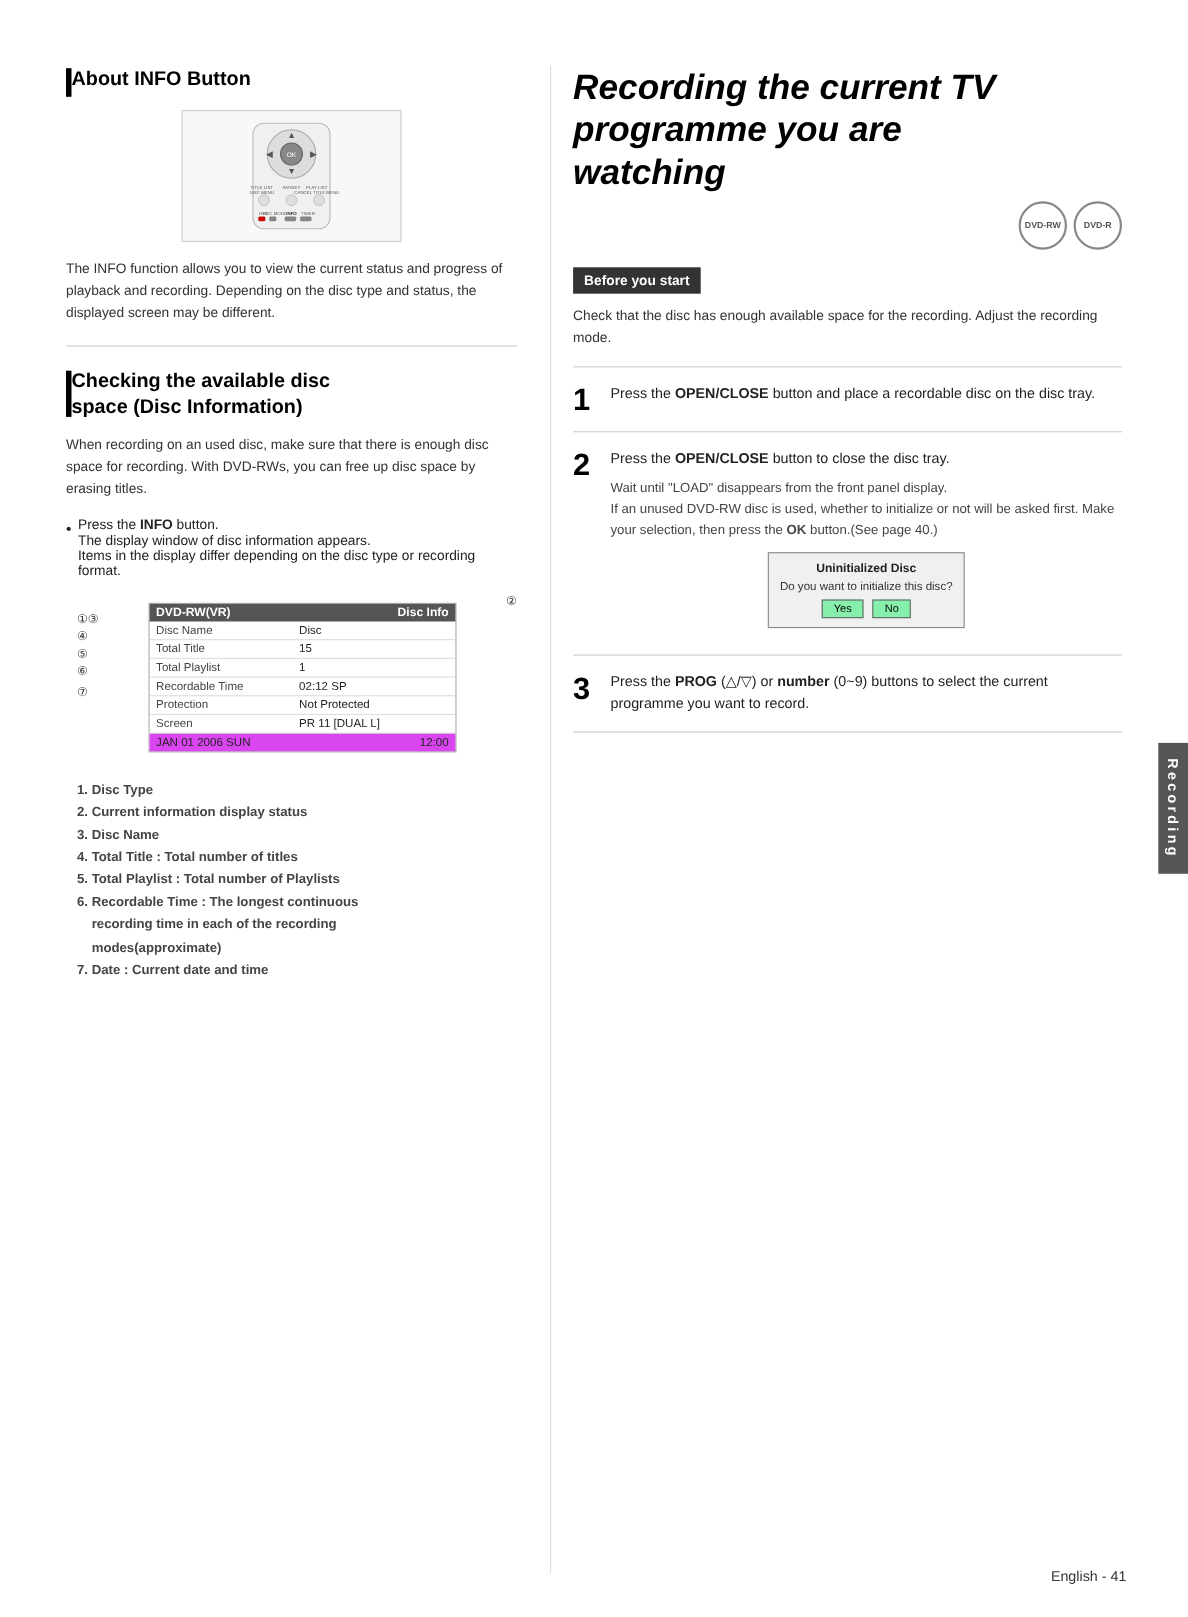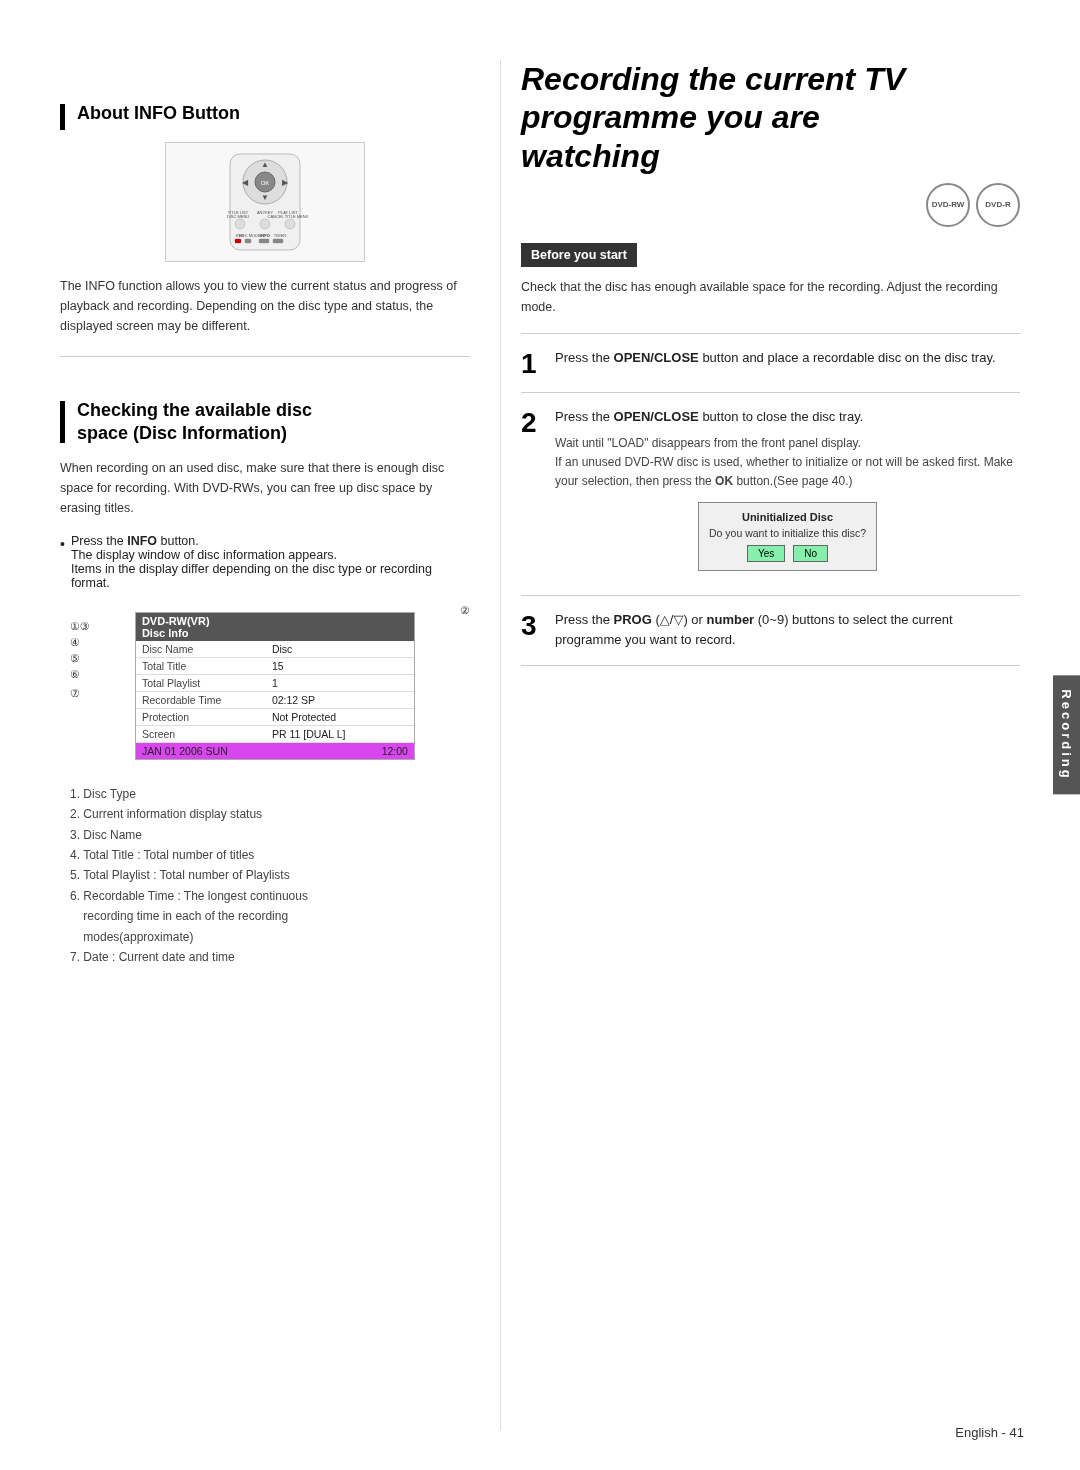--- a/index.html
+++ b/index.html
@@ -35,23 +35,22 @@
     .right-col {
       flex: 1;
       padding-left: 20px;
       border-left: 1px solid #ddd;
     }
 
     
     .section-heading {
       display: flex;
       align-items: flex-start;
-      gap: 12px;
+      gap: 0;
       margin-bottom: 12px;
-      margin-top: 42px;
     }
 
     .section-bar {
       width: 5px;
       background: #000;
       flex-shrink: 0;
       margin-top: 2px;
     }
 
     .section-title {
@@ -103,21 +102,20 @@
     }
 
     .disc-info-header {
       background: #555;
       color: #fff;
       display: flex;
       justify-content: space-between;
       padding: 2px 6px;
       font-size: 11px;
       font-weight: bold;
-      flex-direction: column;
     }
 
     .disc-info-row {
       display: flex;
       border-bottom: 1px solid #ddd;
       padding: 1px 6px;
     }
 
     .disc-info-row:last-child {
       border-bottom: none;
@@ -159,20 +157,21 @@
 
     .numbered-list {
       margin-left: 10px;
       margin-top: 10px;
     }
 
     .numbered-item {
       font-size: 12px;
       color: #444;
       line-height: 1.7;
+      font-weight: bold;
     }
 
     
     .page-title {
       font-size: 32px;
       font-weight: bold;
       color: #000;
       line-height: 1.2;
       margin-bottom: 8px;
       font-style: italic;

